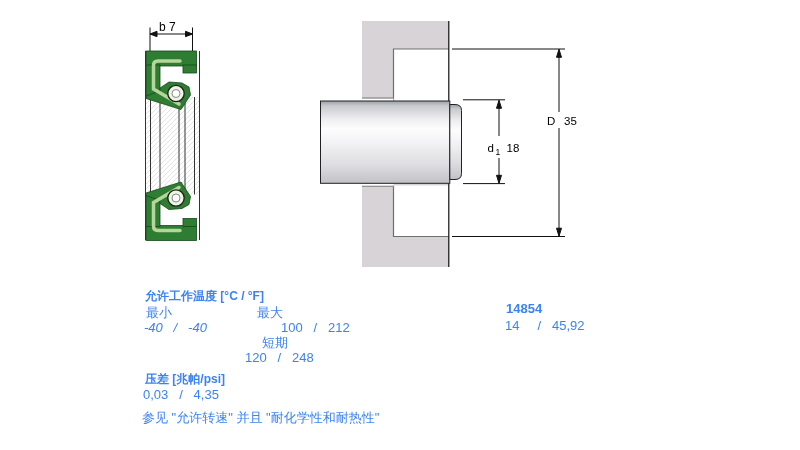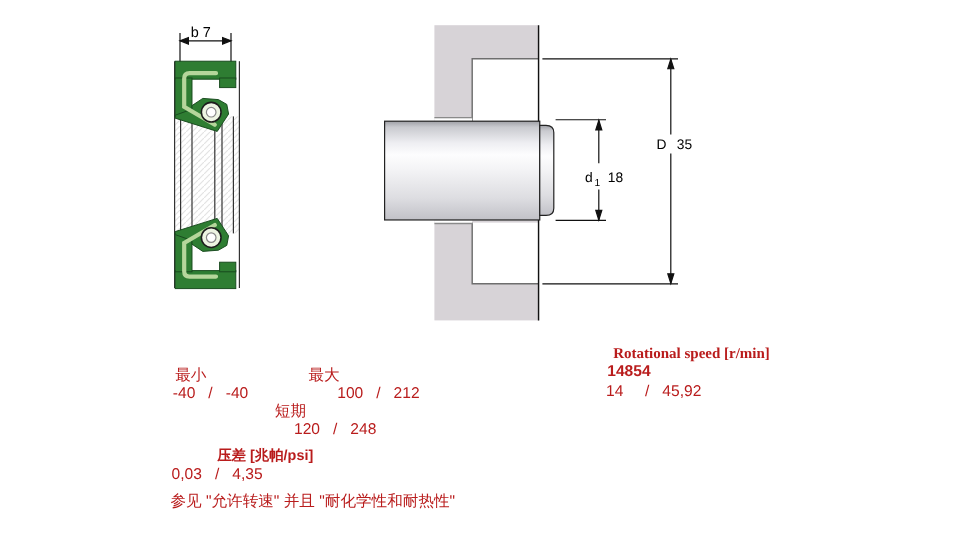--- a/index.html
+++ b/index.html
@@ -1,17 +1,17 @@
 <!DOCTYPE html>
 <html><head>
 <meta charset="utf-8">
 <style>
   html,body{margin:0;padding:0;background:#ffffff;}
   #page{position:relative;width:800px;height:450px;background:#fff;overflow:hidden;
-        font-family:"Liberation Sans",sans-serif;color:#b91c1c;}
+        font-family:"Liberation Sans",sans-serif;color:#3b82f6;}
   #drawings{position:absolute;left:0;top:0;}
   .txt{position:absolute;white-space:pre;font-size:13px;line-height:13px;}
   .hdr-cjk{font-weight:bold;font-size:12px;}
   .hdr-en{font-weight:bold;font-size:12.5px;font-family:"Liberation Serif",serif;}
   svg text{font-family:"Liberation Sans",sans-serif;fill:#000;}
 </style>
 </head>
 <body>
 
 <div id="page">
@@ -119,29 +119,29 @@
         <polygon points="559,49.3 556.5,57.3 561.5,57.3"></polygon>
         <polygon points="559,236.2 556.5,228.2 561.5,228.2"></polygon>
       </g>
       <g>
         <text x="547" y="124.5" font-size="11.5">D</text>
         <text x="564" y="124.5" font-size="11.5">35</text>
       </g>
     </g>
   </svg>
 
+  <div class="txt hdr-cjk" style="left:145px;top:290px;">允许工作温度 [°C / °F]</div>
   <div class="txt" style="left:146px;top:306px;">最小</div>
   <div class="txt" style="left:257px;top:306px;">最大</div>
-  <div class="txt" style="left:144px;top:321px;">-40   /   -40</div>
+  <div class="txt" style="left:144px;top:321px;font-style:italic;">-40   /   -40</div>
   <div class="txt" style="left:245px;top:321px;margin-left:36px;">100   /   212</div>
-  <div class="txt" style="left:229px;top:336px;">短期</div>
+  <div class="txt" style="left:262px;top:336px;">短期</div>
   <div class="txt" style="left:245px;top:351px;">120   /   248</div>
 
-  <div class="txt hdr-cjk" style="left:145px;top:373px;margin-left:36px;">压差 [兆帕/psi]</div>
+  <div class="txt hdr-cjk" style="left:145px;top:373px;">压差 [兆帕/psi]</div>
   <div class="txt" style="left:143px;top:388px;">0,03   /   4,35</div>
 
   <div class="txt" style="left:142px;top:411px;">参见 "允许转速" 并且 "耐化学性和耐热性"</div>
 
-  <div class="txt hdr-en" style="left:511px;top:288px;">Rotational speed [r/min]</div>
   <div class="txt" style="left:506px;top:302px;font-weight:bold;">14854</div>
   <div class="txt" style="left:505px;top:319px;">14     /   45,92</div>
 
 </div>
 
 </body></html>

